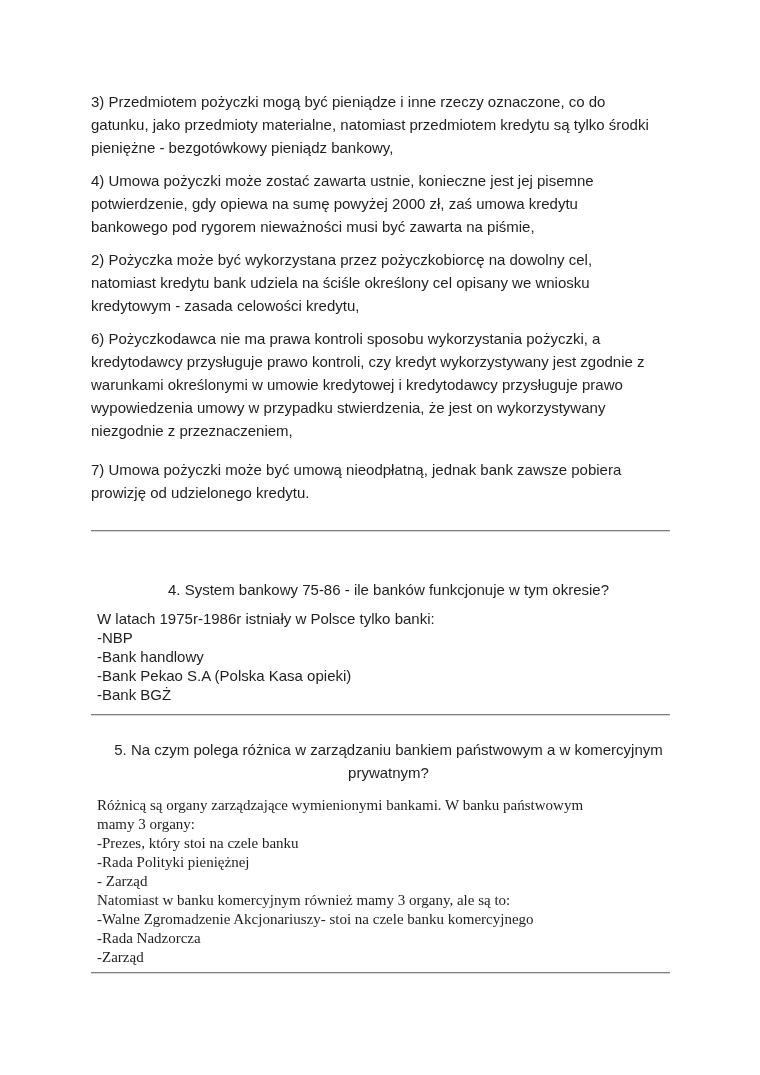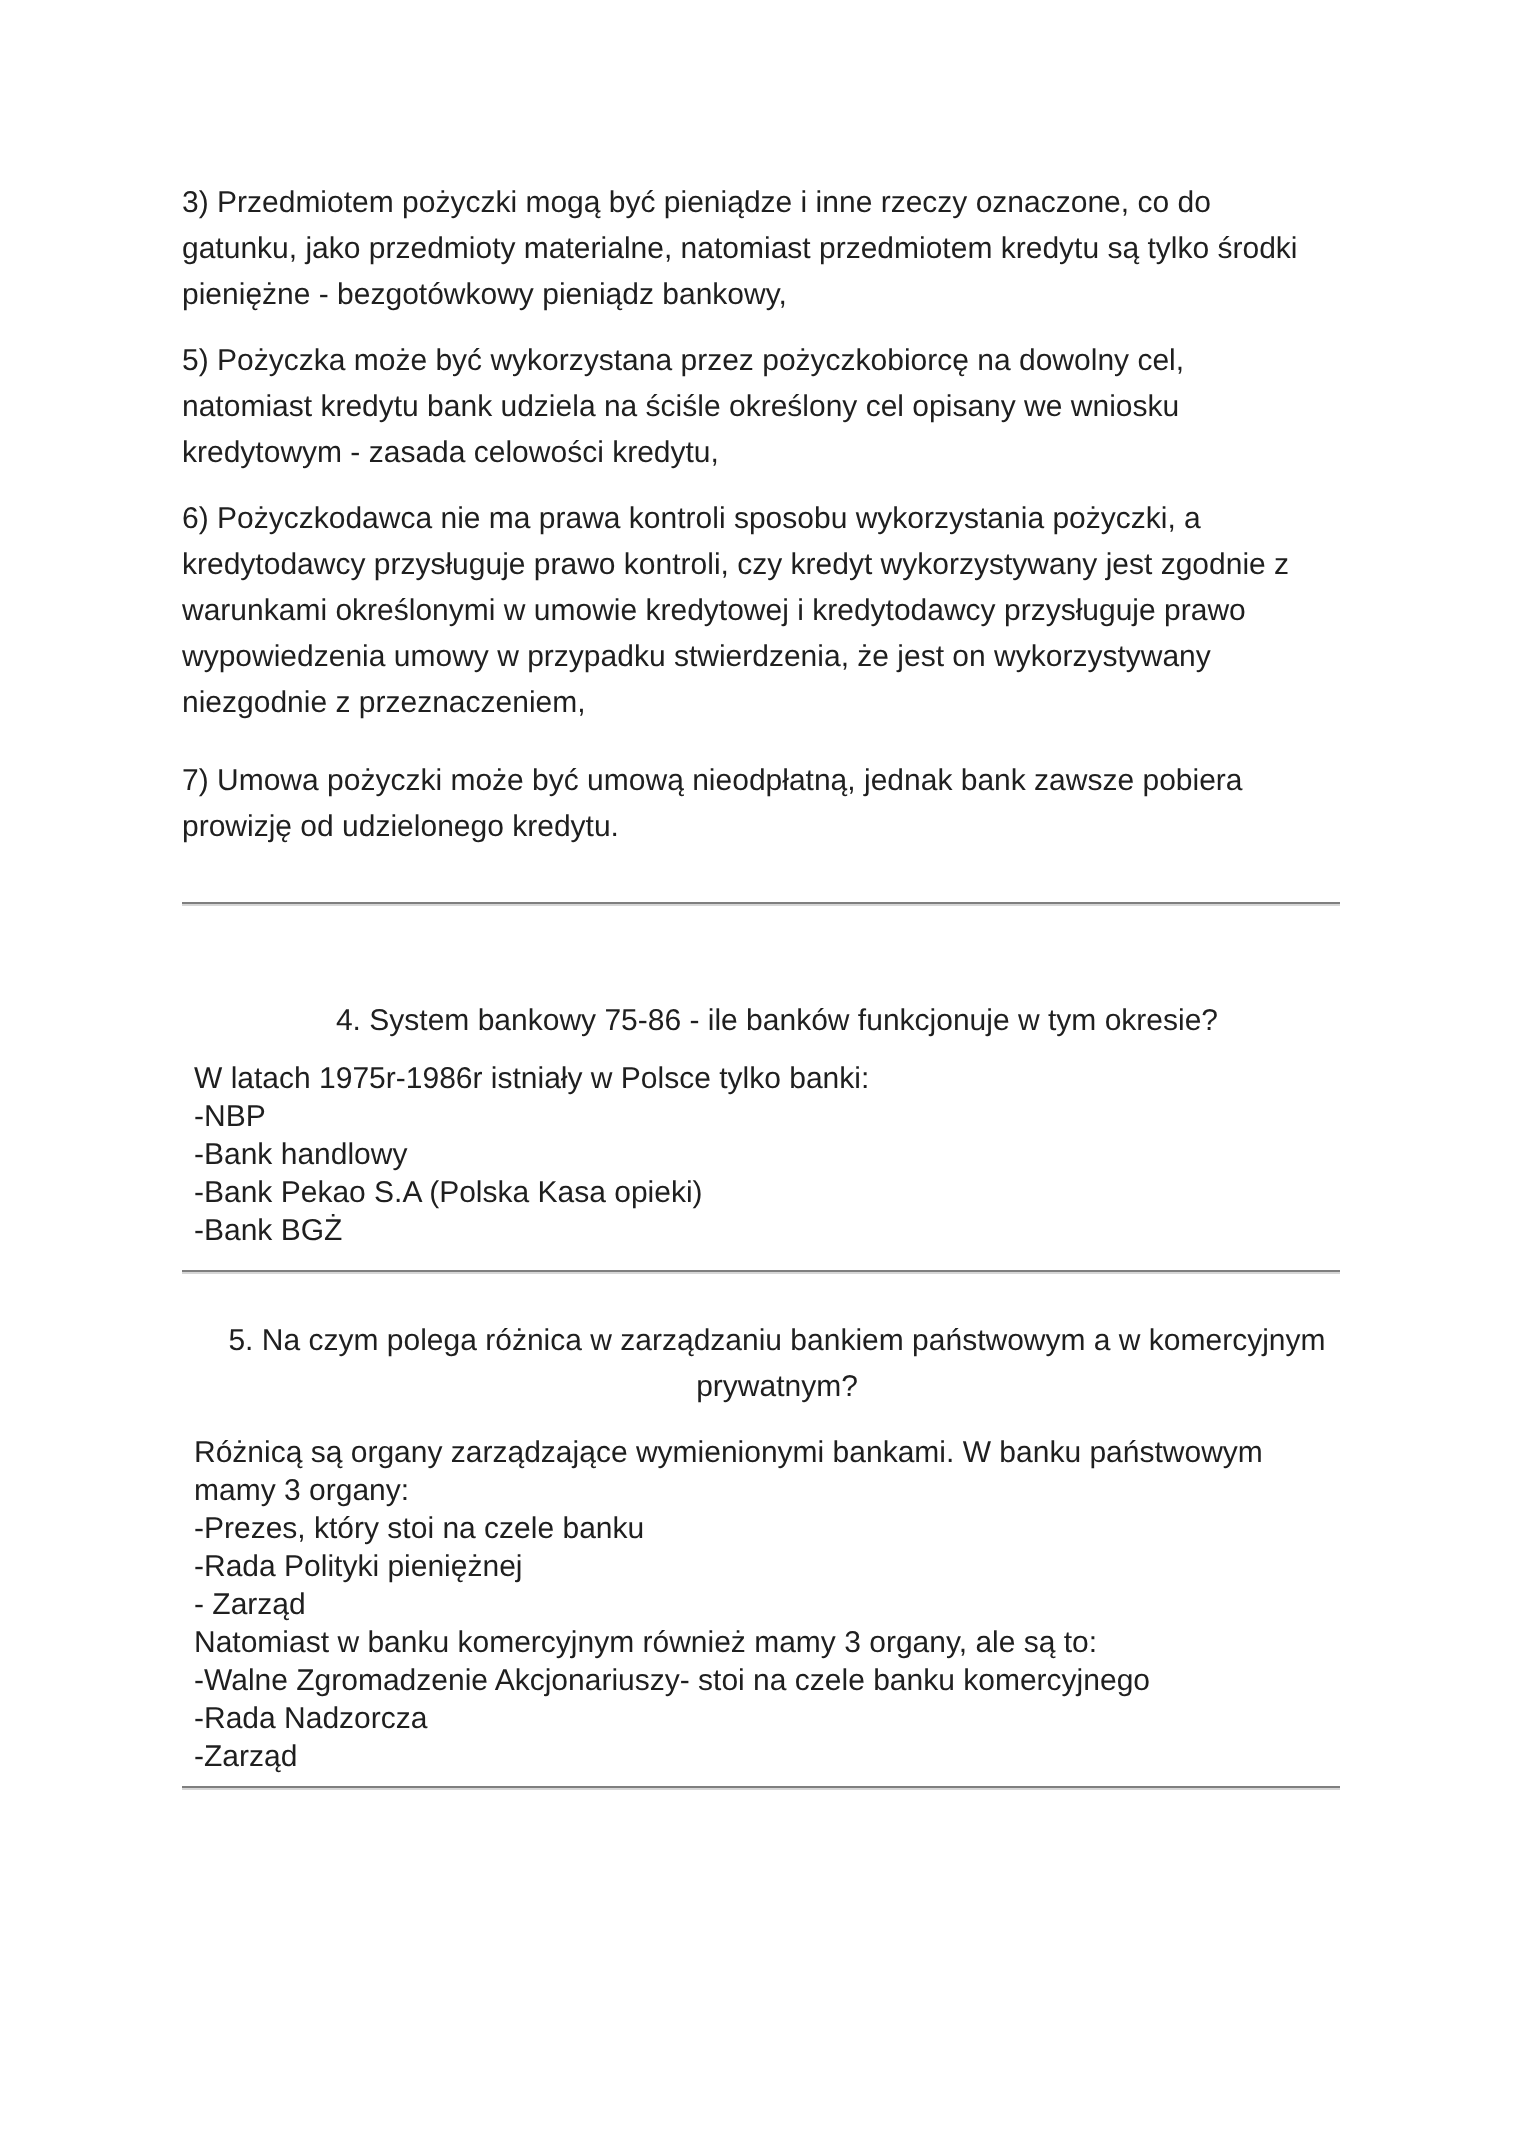--- a/index.html
+++ b/index.html
@@ -39,31 +39,34 @@
     border-top: 1px solid var(--divider-dark, #7f7f7f);
     border-bottom: 1px solid var(--divider-light, #d6d6d6);
   }
   
   .p7  { margin-top: 16px; }
   .hr1 { margin-top: 26px; }
   .q4  { margin-top: 46px; }
   .a4  { margin-top: 8px; }
   .hr2 { margin-top: 10px; }
   .q5  { margin-top: 22px; }
-  .a5  { margin-top: 12px; }
+  .a5  { margin-top: 12px; font-family: Liberation Serif, serif; }
   .hr3 { margin-top: 5px; }
 </style>
 </head>
 <body>
 
 <div class="page">
   <div class="para first">3) Przedmiotem pożyczki mogą być pieniądze i inne rzeczy oznaczone, co do
 gatunku, jako przedmioty materialne, natomiast przedmiotem kredytu są tylko środki
 pieniężne - bezgotówkowy pieniądz bankowy,</div>
-  <div class="para">5) Pożyczka może być wykorzystana przez pożyczkobiorcę na dowolny cel,
+  <div class="para">4) Umowa pożyczki może zostać zawarta ustnie, konieczne jest jej pisemne
+potwierdzenie, gdy opiewa na sumę powyżej 2000 zł, zaś umowa kredytu
+bankowego pod rygorem nieważności musi być zawarta na piśmie,</div>
+  <div class="para">2) Pożyczka może być wykorzystana przez pożyczkobiorcę na dowolny cel,
 natomiast kredytu bank udziela na ściśle określony cel opisany we wniosku
 kredytowym - zasada celowości kredytu,</div>
   <div class="para">6) Pożyczkodawca nie ma prawa kontroli sposobu wykorzystania pożyczki, a
 kredytodawcy przysługuje prawo kontroli, czy kredyt wykorzystywany jest zgodnie z
 warunkami określonymi w umowie kredytowej i kredytodawcy przysługuje prawo
 wypowiedzenia umowy w przypadku stwierdzenia, że jest on wykorzystywany
 niezgodnie z przeznaczeniem,</div>
   <div class="para p7">7) Umowa pożyczki może być umową nieodpłatną, jednak bank zawsze pobiera
 prowizję od udzielonego kredytu.</div>
 

